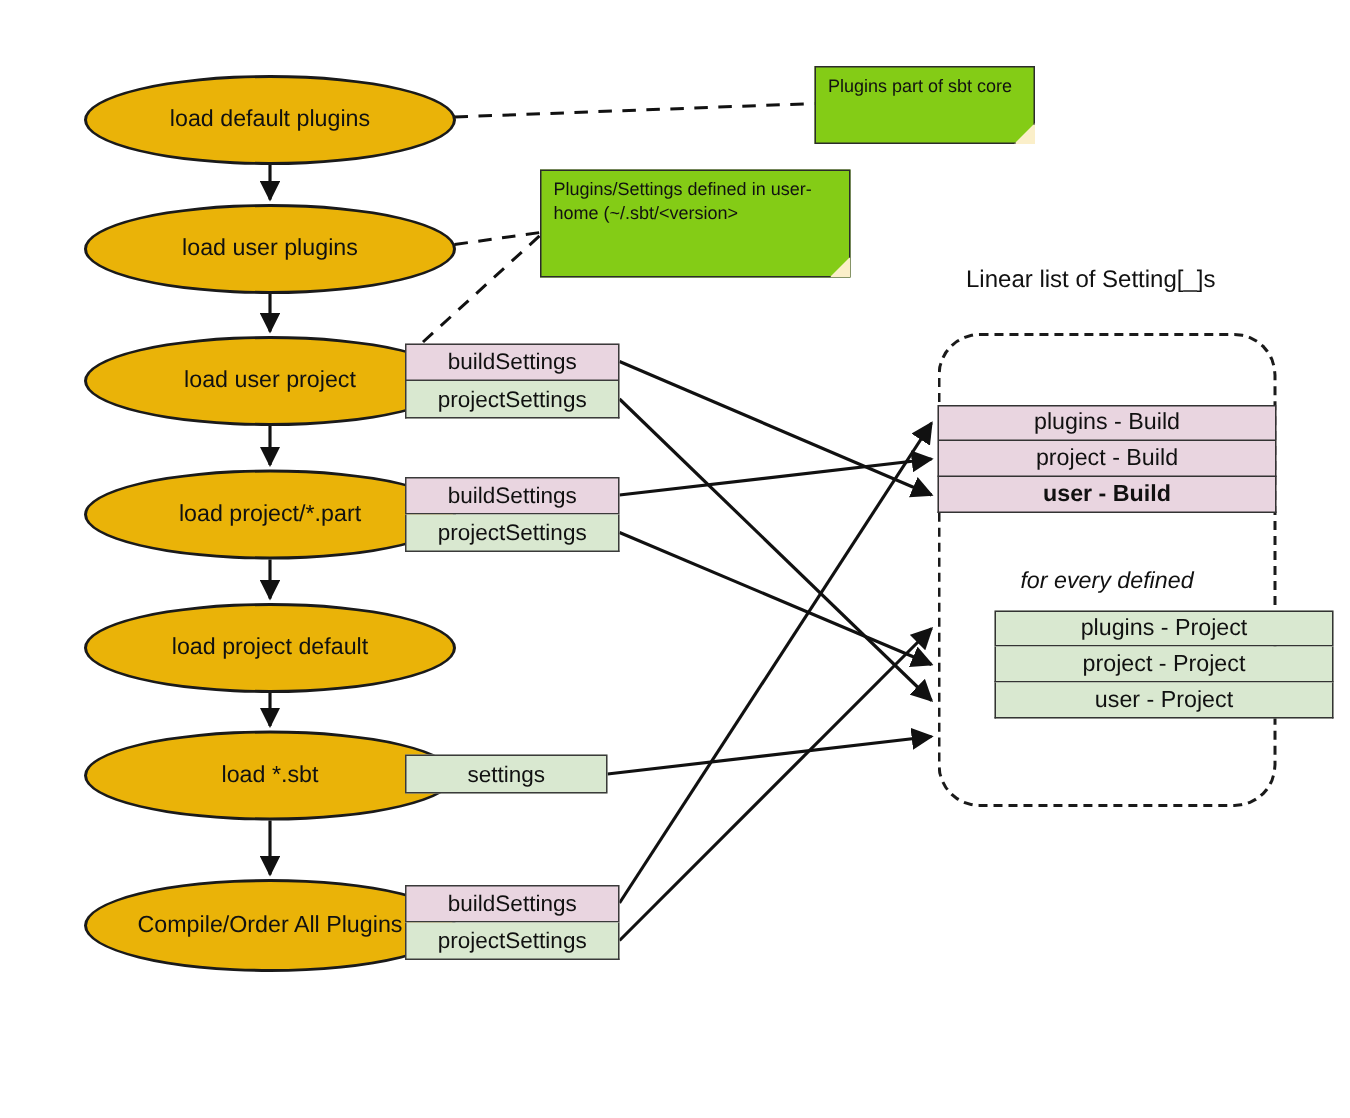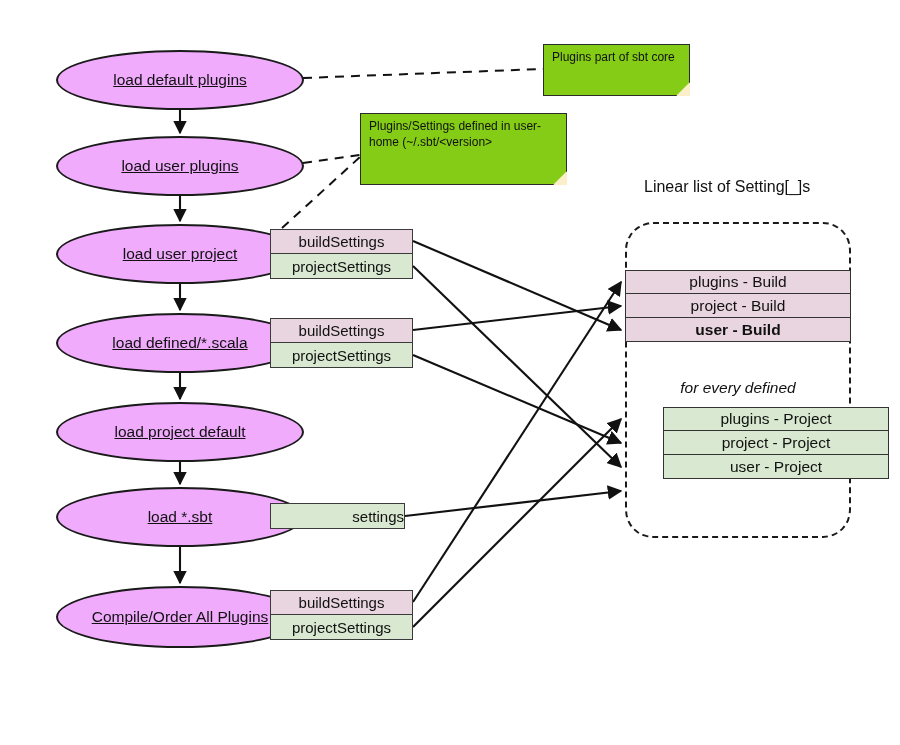--- a/index.html
+++ b/index.html
@@ -22,32 +22,31 @@
     top: 0;
     width: 900px;
     height: 745px;
     pointer-events: none;
   }
 
   
   .node {
     position: absolute;
     box-sizing: border-box;
-    background: #f0abfc;
+    background: #eab308;
     border: 2px solid #1a1a1a;
     border-radius: 50%;
     display: flex;
     align-items: center;
     justify-content: center;
     text-align: center;
     font-size: 15.5px;
     color: #111111;
     line-height: 1.16;
     z-index: 3;
-    text-decoration: underline;
   }
 
   
   .settings-stack {
     position: absolute;
     z-index: 5;
   }
   .sbox {
     box-sizing: border-box;
     border: 1.5px solid #3a3a3a;
@@ -179,21 +178,21 @@
   <div class="node" style="left:56px; top:50px; width:248px; height:60px;">
     <span>load  default plugins</span>
   </div>
   <div class="node" style="left:56px; top:136px; width:248px; height:60px;">
     <span>load  user plugins</span>
   </div>
   <div class="node" style="left:56px; top:224px; width:248px; height:60px;">
     <span>load  user project</span>
   </div>
   <div class="node" style="left:56px; top:313px; width:248px; height:60px;">
-    <span>load  defined/*.scala</span>
+    <span>load  project/*.part</span>
   </div>
   <div class="node" style="left:56px; top:402px; width:248px; height:60px;">
     <span>load  project default</span>
   </div>
   <div class="node" style="left:56px; top:487px; width:248px; height:60px;">
     <span>load *.sbt</span>
   </div>
   <div class="node" style="left:56px; top:586px; width:248px; height:62px;">
     <span>Compile/Order All Plugins</span>
   </div>
@@ -210,21 +209,21 @@
   <div class="settings-stack" style="left:270px; top:318px; width:143px;">
     <div class="sbox build" style="height:25px;">
       <span>buildSettings</span>
     </div>
     <div class="sbox project" style="height:25px; border-top:none;">
       <span>projectSettings</span>
     </div>
   </div>
 
   <div class="settings-stack" style="left:270px; top:503px; width:135px;">
-    <div class="sbox plain" style="height:26px;justify-content:flex-end;">
+    <div class="sbox plain" style="height:26px;">
       <span>settings</span>
     </div>
   </div>
 
   <div class="settings-stack" style="left:270px; top:590px; width:143px;">
     <div class="sbox build" style="height:25px;">
       <span>buildSettings</span>
     </div>
     <div class="sbox project" style="height:25px; border-top:none;">
       <span>projectSettings</span>

